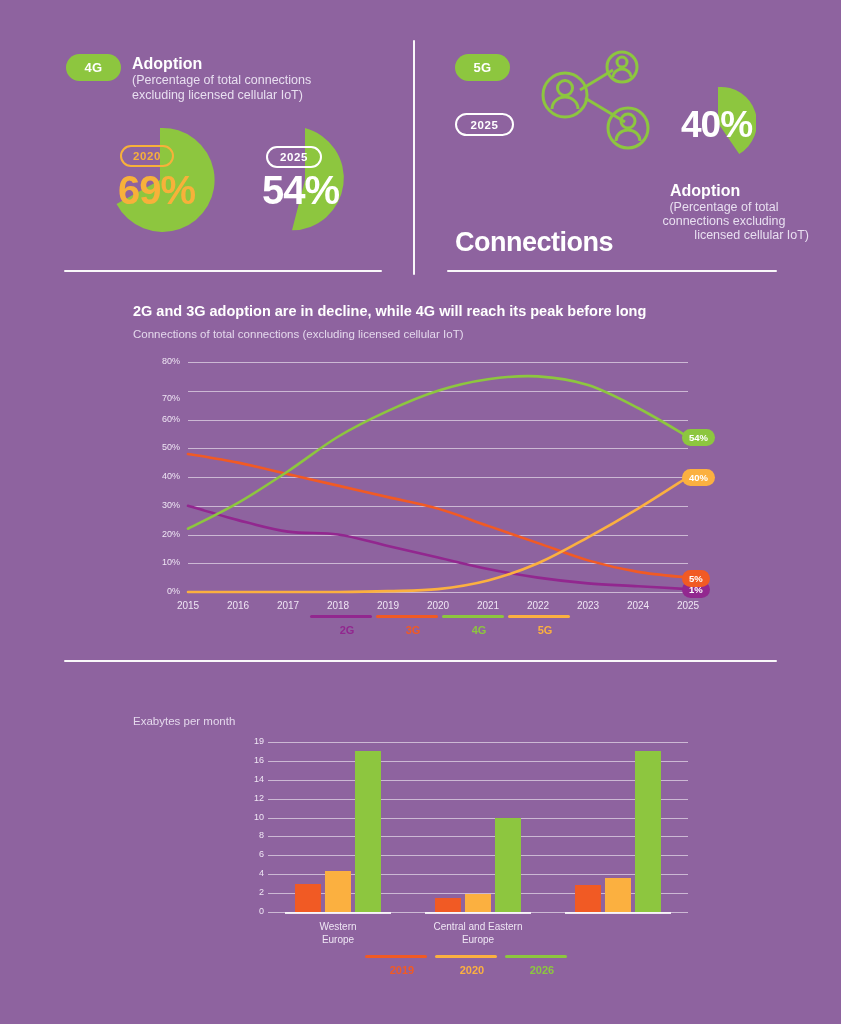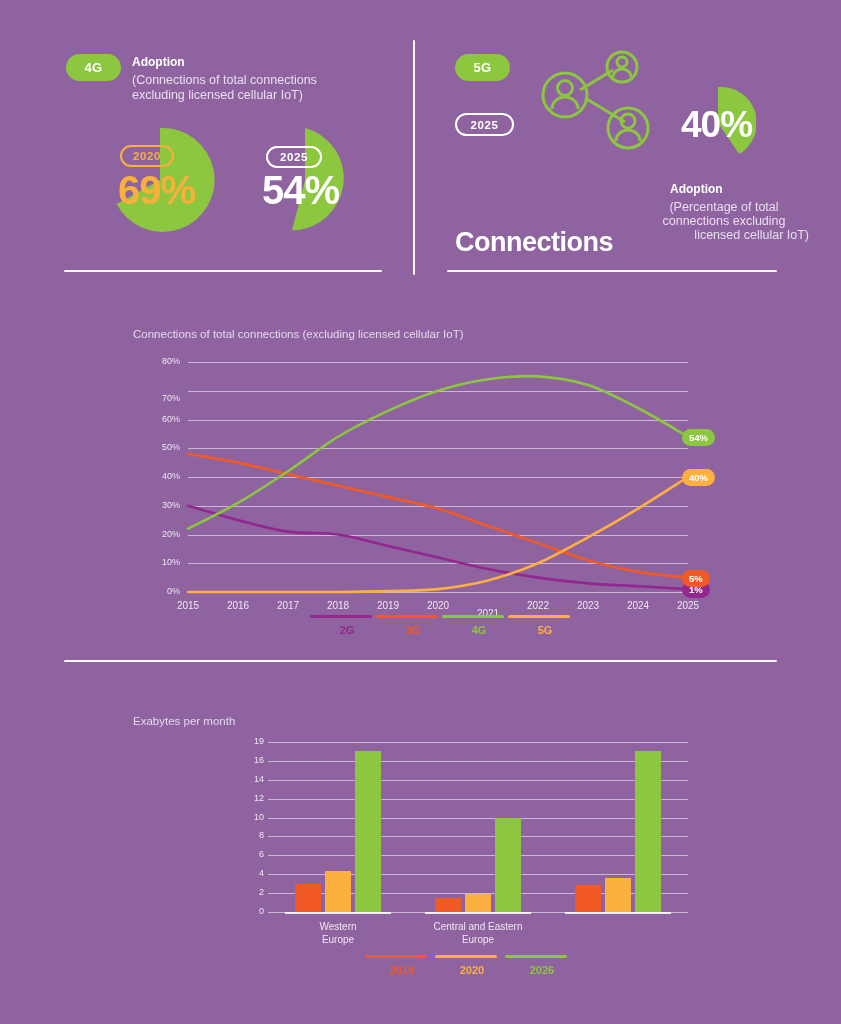--- a/index.html
+++ b/index.html
@@ -62,21 +62,21 @@
     align-items: center;
     justify-content: center;
     letter-spacing: .6px;
     background: transparent;
     z-index: 4;
   }
 
   
   .adopt-title {
     position: absolute;
-    font-size: 12px;
+    font-size: 16px;
     font-weight: bold;
     color: #ffffff;
   }
   .adopt-sub {
     position: absolute;
     font-size: 12.5px;
     line-height: 15px;
     color: #e8dff0;
   }
   .pie-label {
@@ -193,21 +193,21 @@
 </head>
 <body>
 
 <div class="page">
 
   <div class="gen-pill" style="left:66px;top:54px;width:55px;height:27px;">
     <span>4G</span>
   </div>
 
   <div class="adopt-title" style="left:132px;top:55px;">Adoption</div>
-  <div class="adopt-sub" style="left:132px;top:73px;">(Connections of total connections</div>
+  <div class="adopt-sub" style="left:132px;top:73px;">(Percentage of total connections</div>
   <div class="adopt-sub" style="left:132px;top:88px;">excluding licensed cellular IoT)</div>
 
   <div>
     <svg class="abs" style="left:105px;top:125px;" width="110" height="110" viewBox="0 0 110 110">
       <path d="M55 55 L55 3 A52 52 0 1 1 11.5 79 Z" fill="#8dc63f"></path>
     </svg>
     <div class="year-pill" style="left: 120px; top: 145px; width: 50px; height: 18px; border-color: rgb(247, 177, 58);">
       <span class="amber" style="color:#f7b13a;">2020</span>
     </div>
     <div class="pie-label" style="left:118px;top:168px;font-size:40px;color:#f7b13a;">69%</div>
@@ -259,20 +259,21 @@
   <div class="adopt-title" style="left:670px;top:182px;">Adoption</div>
   <div class="adopt-sub" style="left:639px;top:200px;width:170px;text-align:center;">(Percentage of total</div>
   <div class="adopt-sub" style="left:639px;top:214px;width:170px;text-align:center;">connections excluding</div>
   <div class="adopt-sub" style="left:639px;top:228px;width:170px;text-align:right;">licensed cellular IoT)</div>
 
   <div class="divider" style="left:64px;top:270px;width:318px;"></div>
   <div class="vdivider" style="left:413px;top:40px;height:235px;"></div>
   <div class="divider" style="left:447px;top:270px;width:330px;"></div>
   <div class="divider" style="left:64px;top:660px;width:713px;"></div>
 
+  <div class="chart-title" style="left:133px;top:303px;">2G and 3G adoption are in decline, while 4G will reach its peak before long</div>
   <div class="chart-sub" style="left:133px;top:328px;">Connections of total connections (excluding licensed cellular IoT)</div>
 
   <div class="plot" id="line-plot" style="left:188px;top:362px;width:500px;height:230px;">
       <div class="gridline" style="top: 230px; width: 500px;"></div>
       <div class="ytick" style="top: 224px; left: -38px;">0%</div>
       <div class="gridline" style="top: 201.25px; width: 500px;"></div>
       <div class="ytick" style="top: 195.25px; left: -38px;">10%</div>
       <div class="gridline" style="top: 172.5px; width: 500px;"></div>
       <div class="ytick" style="top: 166.5px; left: -38px;">20%</div>
       <div class="gridline" style="top: 143.75px; width: 500px;"></div>
@@ -286,21 +287,21 @@
       <div class="gridline" style="top: 28.75px; width: 500px;"></div>
       <div class="ytick" style="top: 31px; left: -38px;">70%</div>
       <div class="gridline" style="top: 0px; width: 500px;"></div>
       <div class="ytick" style="top: -6px; left: -38px;">80%</div>
       <div class="xtick" style="left: -24px; top: 238px; width: 48px;">2015</div>
       <div class="xtick" style="left: 26px; top: 238px; width: 48px;">2016</div>
       <div class="xtick" style="left: 76px; top: 238px; width: 48px;">2017</div>
       <div class="xtick" style="left: 126px; top: 238px; width: 48px;">2018</div>
       <div class="xtick" style="left: 176px; top: 238px; width: 48px;">2019</div>
       <div class="xtick" style="left: 226px; top: 238px; width: 48px;">2020</div>
-      <div class="xtick" style="left: 276px; top: 246px; width: 48px;">2021</div>
+      <div class="xtick" style="left: 276px; top: 238px; width: 48px;">2021</div>
       <div class="xtick" style="left: 326px; top: 238px; width: 48px;">2022</div>
       <div class="xtick" style="left: 376px; top: 238px; width: 48px;">2023</div>
       <div class="xtick" style="left: 426px; top: 238px; width: 48px;">2024</div>
       <div class="xtick" style="left: 476px; top: 238px; width: 48px;">2025</div>
       <svg width="500" height="230" style="position: absolute; left: 0px; top: 0px; overflow: visible;">
         <path d="M0,143.75 C8.333333333333334,146.14583333333334 33.33333333333333,153.8125 50,158.125 C66.66666666666667,162.4375 83.33333333333333,167.22916666666666 100,169.625 C116.66666666666667,172.02083333333334 133.33333333333334,170.10416666666666 150,172.5 C166.66666666666666,174.89583333333334 183.33333333333334,180.16666666666666 200,184 C216.66666666666666,187.83333333333334 233.33333333333334,191.66666666666666 250,195.5 C266.6666666666667,199.33333333333334 283.3333333333333,203.64583333333334 300,207 C316.6666666666667,210.35416666666666 333.3333333333333,213.22916666666666 350,215.625 C366.6666666666667,218.02083333333334 383.3333333333333,219.9375 400,221.375 C416.6666666666667,222.8125 433.3333333333333,223.29166666666666 450,224.25 C466.6666666666667,225.20833333333334 491.6666666666667,226.64583333333334 500,227.125" fill="none" stroke="#92278f" stroke-width="2.6" stroke-linecap="round"></path>
         <path d="M0,92 C8.333333333333334,93.4375 33.33333333333333,97.27083333333333 50,100.625 C66.66666666666667,103.97916666666667 83.33333333333333,108.29166666666669 100,112.12500000000001 C116.66666666666667,115.95833333333334 133.33333333333334,119.79166666666667 150,123.625 C166.66666666666666,127.45833333333333 183.33333333333334,131.29166666666666 200,135.125 C216.66666666666666,138.95833333333334 233.33333333333334,141.83333333333334 250,146.625 C266.6666666666667,151.41666666666666 283.3333333333333,158.125 300,163.875 C316.6666666666667,169.625 333.3333333333333,175.375 350,181.125 C366.6666666666667,186.875 383.3333333333333,193.58333333333334 400,198.375 C416.6666666666667,203.16666666666666 433.3333333333333,207 450,209.875 C466.6666666666667,212.75 491.6666666666667,214.66666666666666 500,215.625" fill="none" stroke="#f15a24" stroke-width="2.6" stroke-linecap="round"></path>
         <path d="M0,166.75 C8.333333333333334,162.4375 33.33333333333333,150.45833333333334 50,140.875 C66.66666666666667,131.29166666666666 83.33333333333333,120.27083333333333 100,109.25 C116.66666666666667,98.22916666666667 133.33333333333334,84.8125 150,74.75 C166.66666666666666,64.6875 183.33333333333334,56.541666666666664 200,48.875 C216.66666666666666,41.208333333333336 233.33333333333334,34.020833333333336 250,28.75 C266.6666666666667,23.479166666666668 283.3333333333333,19.645833333333332 300,17.25 C316.6666666666667,14.854166666666666 333.3333333333333,13.416666666666666 350,14.375 C366.6666666666667,15.333333333333334 383.3333333333333,17.729166666666668 400,23 C416.6666666666667,28.270833333333332 433.3333333333333,37.375 450,46 C466.6666666666667,54.625 491.6666666666667,69.95833333333333 500,74.75" fill="none" stroke="#8dc63f" stroke-width="2.6" stroke-linecap="round"></path>
         <path d="M0,230 C8.333333333333334,230 33.33333333333333,230 50,230 C66.66666666666667,230 83.33333333333333,230 100,230 C116.66666666666667,230 133.33333333333334,230.14375 150,230 C166.66666666666666,229.85625 183.33333333333334,229.61666666666665 200,229.1375 C216.66666666666666,228.65833333333333 233.33333333333334,228.89791666666667 250,227.125 C266.6666666666667,225.35208333333333 283.3333333333333,222.8125 300,218.5 C316.6666666666667,214.1875 333.3333333333333,208.4375 350,201.25 C366.6666666666667,194.0625 383.3333333333333,184.47916666666666 400,175.375 C416.6666666666667,166.27083333333334 433.3333333333333,156.6875 450,146.625 C466.6666666666667,136.5625 491.6666666666667,120.27083333333333 500,115" fill="none" stroke="#fbb040" stroke-width="2.6" stroke-linecap="round"></path>
       </svg>

